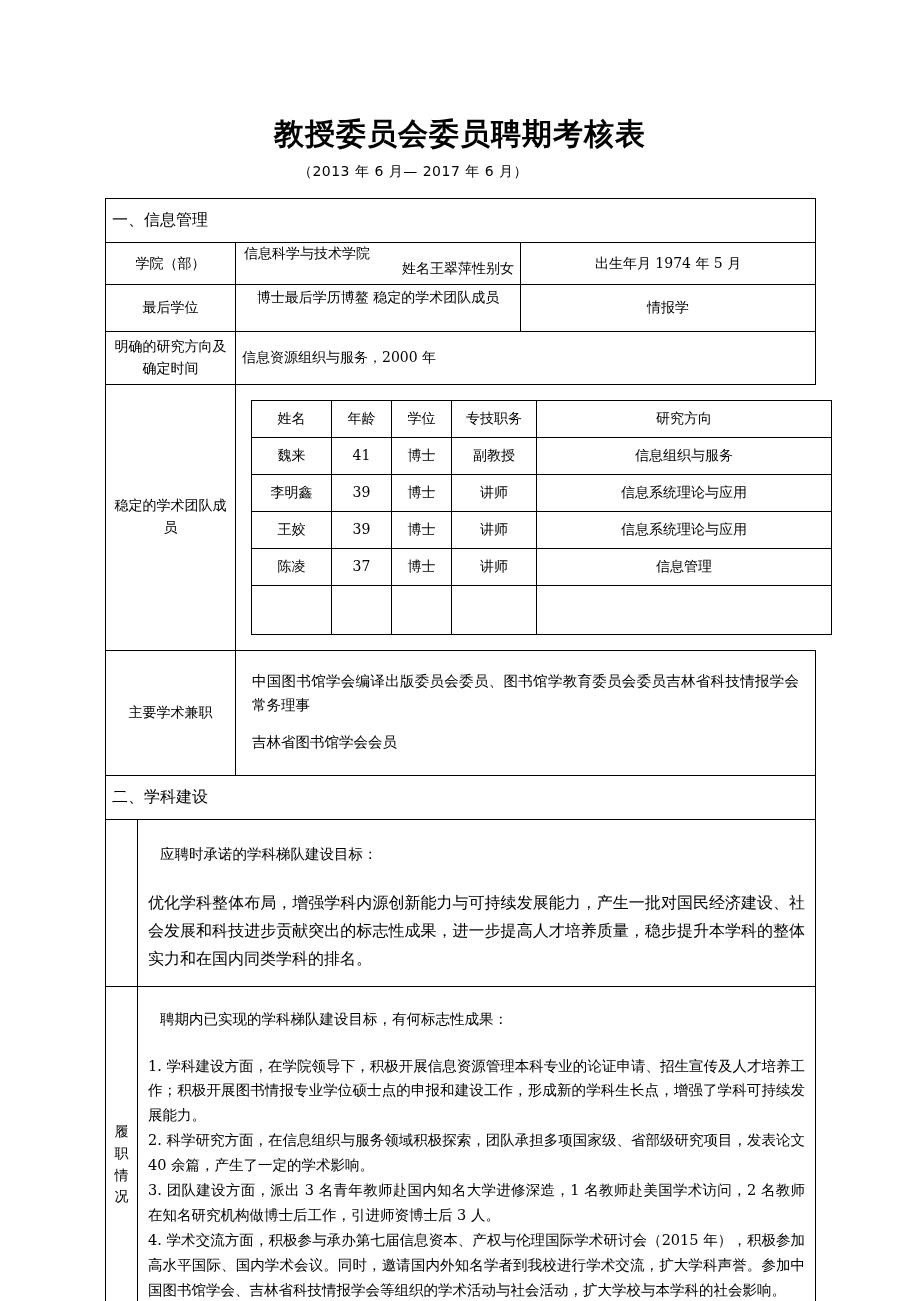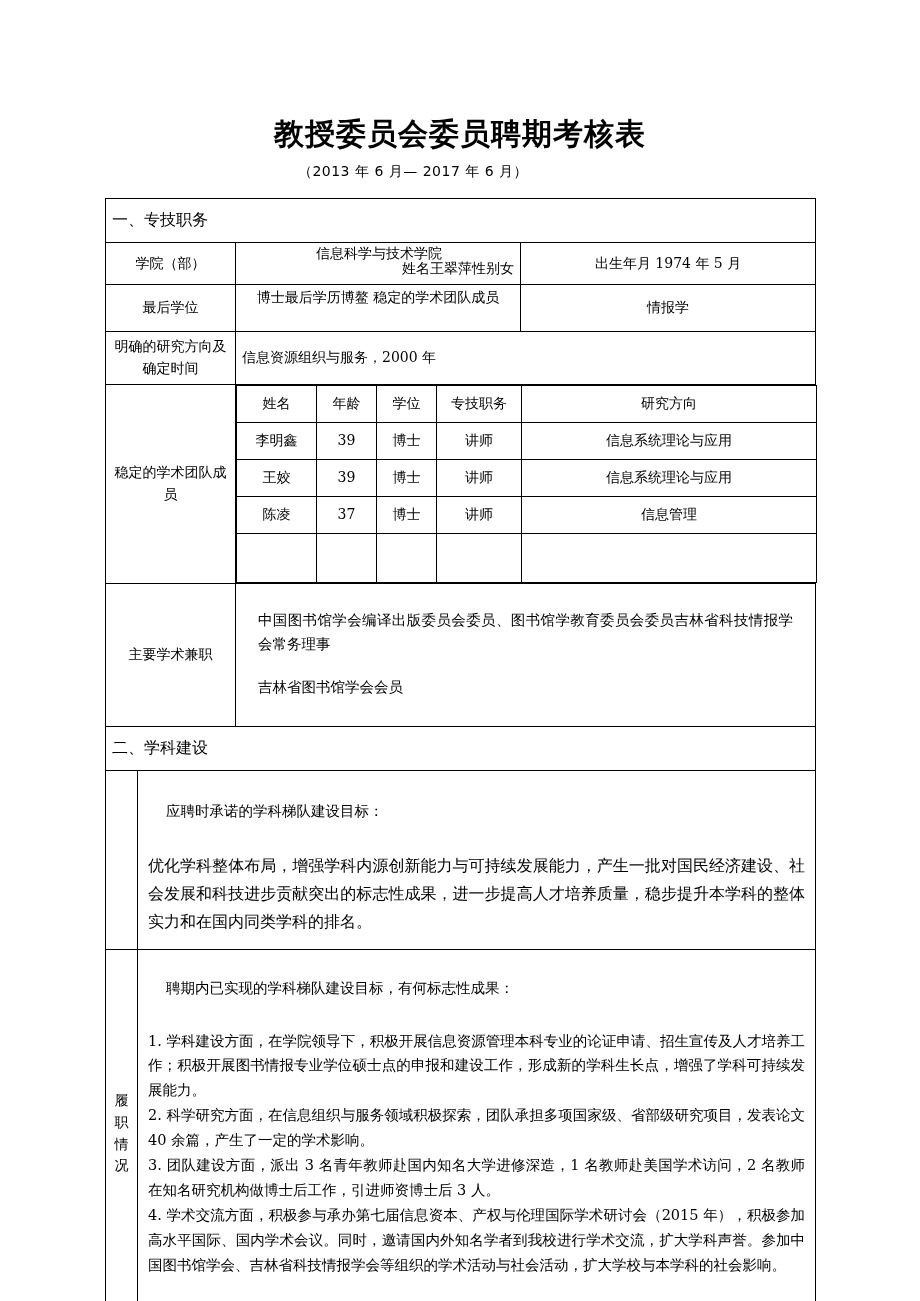--- a/index.html
+++ b/index.html
@@ -79,29 +79,29 @@
     border-collapse: collapse;
     table-layout: fixed;
   }
   .subtable td {
     border: 1px solid #777;
     padding: 6px 4px;
     text-align: center;
     font-size: 14px;
     height: 24px;
   }
-  .team-cell { padding: 0 !important; border: 0 !important; }
+  .team-cell { padding: 15px !important; border: 0 !important; }
   .team-wrap td { border: 1px solid #000; }
 
   
   .stack-top {
     display: block;
     margin-left: 2px;
     margin-top: -4px;
-    text-align: center;
+    text-align: left;
   }
   .stack-bot {
     display: block;
     margin-left: 60px;
     margin-top: -6px;
     text-align: right;
   }
 
   .vlabel {
     writing-mode: horizontal-tb;
@@ -109,21 +109,21 @@
     line-height: 1.18;
     font-size: 14px;
     letter-spacing: 0;
   }
   .vlabel span { display: block; }
 
   .para {
     text-align: justify;
     line-height: 1.72;
     font-size: 14.5px;
-    margin: 18px;
+    margin: 12px;
   }
   .para-big {
     text-align: justify;
     line-height: 1.76;
     font-size: 16px;
     margin: 0;
   }
   .blankline { height: 10px; }
   .pad-cell { padding: 10px 10px 12px 10px !important; }
   .item { margin: 0; }
@@ -142,21 +142,21 @@
       <col style="width:98px">
       <col style="width:80px">
       <col style="width:60px">
       <col style="width:60px">
       <col style="width:85px">
       <col style="width:295px">
     </colgroup>
 
     <tbody>
         <tr class="section-head">
-      <td class="lft" colspan="7">一、专技职务</td>
+      <td class="lft" colspan="7">一、信息管理</td>
     </tr>
 
     <tr>
       <td class="ctr" colspan="2">学院（部）</td>
       <td class="lft" colspan="4">
         <span class="stack-top">信息科学与技术学院</span>
         <span class="stack-bot">姓名王翠萍性别女</span>
       </td>
       <td class="ctr">出生年月 1974 年 5 月</td>
     </tr>
@@ -185,20 +185,27 @@
           </colgroup>
           <tbody>
                 <tr>
             <td>姓名</td>
             <td>年龄</td>
             <td>学位</td>
             <td>专技职务</td>
             <td>研究方向</td>
           </tr>
           <tr>
+            <td>魏来</td>
+            <td>41</td>
+            <td>博士</td>
+            <td>副教授</td>
+            <td>信息组织与服务</td>
+          </tr>
+          <tr>
             <td>李明鑫</td>
             <td>39</td>
             <td>博士</td>
             <td>讲师</td>
             <td>信息系统理论与应用</td>
           </tr>
           <tr>
             <td>王姣</td>
             <td>39</td>
             <td>博士</td>

